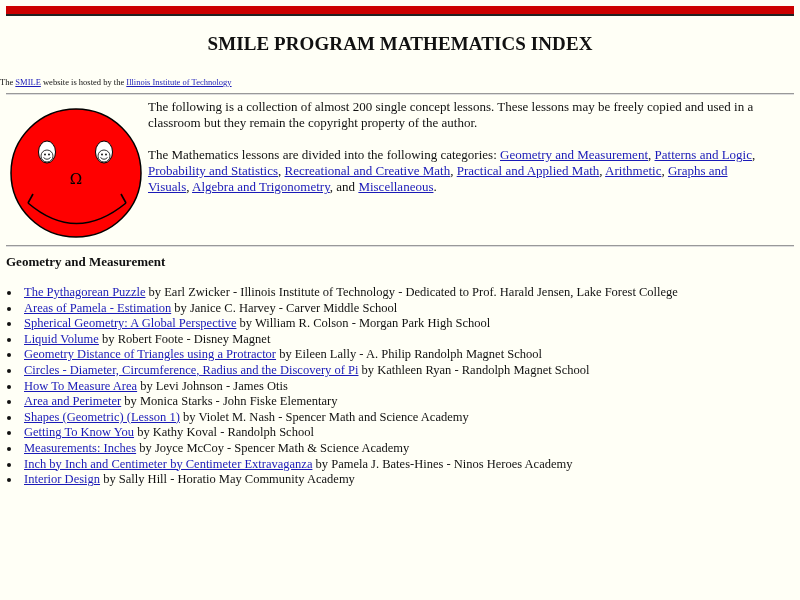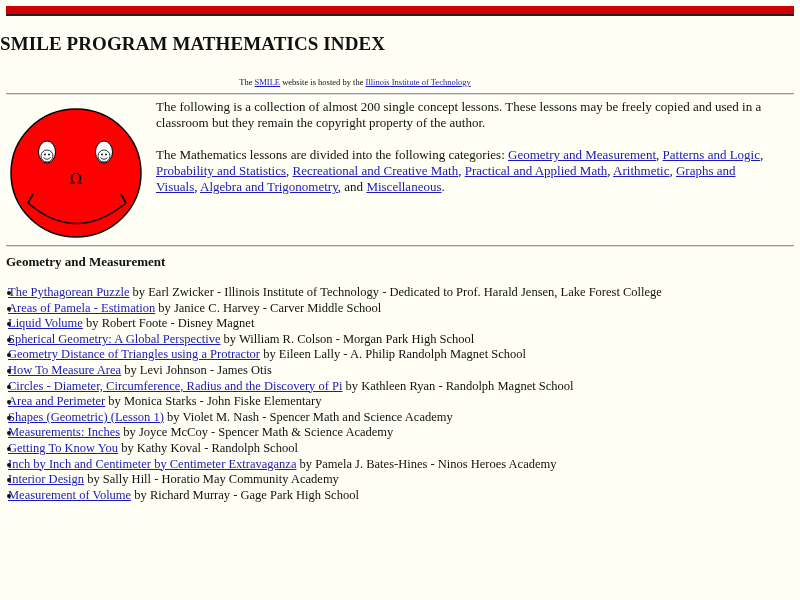--- a/index.html
+++ b/index.html
@@ -12,48 +12,48 @@
       position: relative;
     }
     a { color: #1a1ab8; text-decoration: underline; }
     .topbar {
       position: absolute; left: 6px; top: 6px; width: 788px; height: 8px;
       background: #cc0000;
       border-bottom: 2px solid #222;
     }
     .title {
       position: absolute; left: 0; top: 33px; width: 800px;
-      text-align: left; font-weight: bold; font-size: 19px;
+      text-align: center; font-weight: bold; font-size: 19px;
       letter-spacing: 0.1px;
     }
     .hosted {
       position: absolute; left: 0; top: 77px; width: 710px;
-      text-align: center; font-size: 8.5px;
+      text-align: left; font-size: 8.5px;
     }
     .hr {
       position: absolute; left: 6px; width: 788px; height: 0;
       border-top: 1px solid #999; border-bottom: 1px solid #ddd;
     }
     .smiley {
       position: absolute; left: 8px; top: 106px; width: 136px; height: 134px;
     }
     .intro {
       position: absolute; left: 148px; top: 99px; width: 620px;
-      font-size: 13px; line-height: 16px; margin-left: 8px;
+      font-size: 13px; line-height: 16px;
     }
     .intro p { margin: 0 0 16px 0; }
     .section-title {
       position: absolute; left: 6px; top: 254px;
       font-weight: bold; font-size: 13px;
     }
     .lessons {
       position: absolute; left: 0; top: 285px; margin: 0; padding: 0;
       list-style: none; font-size: 12.5px; line-height: 15.6px;
     }
-    .lessons li { position: relative; padding-left: 8px; white-space: nowrap; }
+    .lessons li { position: relative; padding-left: 24px; white-space: nowrap; }
     .bullet {
       position: absolute; left: 7px; top: 6px; width: 4px; height: 4px;
       border-radius: 50%; background: #111;
     }
   </style>
 </head>
 <body>
 
 <div class="topbar"></div>
 
@@ -92,25 +92,24 @@
   <p><span>The Mathematics lessons are divided into the following categories: </span><a href="#">Geometry and Measurement</a><span>, </span><a href="#">Patterns and Logic</a><span>, </span><a href="#">Probability and Statistics</a><span>, </span><a href="#">Recreational and Creative Math</a><span>, </span><a href="#">Practical and Applied Math</a><span>, </span><a href="#">Arithmetic</a><span>, </span><a href="#">Graphs and Visuals</a><span>, </span><a href="#">Algebra and Trigonometry</a><span>, and </span><a href="#">Miscellaneous</a><span>.</span></p>
 </div>
 
 <div class="hr" style="top:245px;"></div>
 
 <div class="section-title">Geometry and Measurement</div>
 
 <ul class="lessons" id="lesson-list">
     <li><span class="bullet"></span><a href="#">The Pythagorean Puzzle</a><span> by Earl Zwicker - Illinois Institute of Technology - Dedicated to Prof. Harald Jensen, Lake Forest College</span></li>
     <li><span class="bullet"></span><a href="#">Areas of Pamela - Estimation</a><span> by Janice C. Harvey - Carver Middle School</span></li>
+    <li><span class="bullet"></span><a href="#">Spherical Geometry: A Global Perspective</a><span> by William R. Colson - Morgan Park High School</span></li>
     <li><span class="bullet"></span><a href="#">Liquid Volume</a><span> by Robert Foote - Disney Magnet</span></li>
-    <li><span class="bullet"></span><a href="#">Spherical Geometry: A Global Perspective</a><span> by William R. Colson - Morgan Park High School</span></li>
     <li><span class="bullet"></span><a href="#">Geometry Distance of Triangles using a Protractor</a><span> by Eileen Lally - A. Philip Randolph Magnet School</span></li>
+    <li><span class="bullet"></span><a href="#">Circles - Diameter, Circumference, Radius and the Discovery of Pi</a><span> by Kathleen Ryan - Randolph Magnet School</span></li>
     <li><span class="bullet"></span><a href="#">How To Measure Area</a><span> by Levi Johnson - James Otis</span></li>
-    <li><span class="bullet"></span><a href="#">Circles - Diameter, Circumference, Radius and the Discovery of Pi</a><span> by Kathleen Ryan - Randolph Magnet School</span></li>
     <li><span class="bullet"></span><a href="#">Area and Perimeter</a><span> by Monica Starks - John Fiske Elementary</span></li>
     <li><span class="bullet"></span><a href="#">Shapes (Geometric) (Lesson 1)</a><span> by Violet M. Nash - Spencer Math and Science Academy</span></li>
+    <li><span class="bullet"></span><a href="#">Getting To Know You</a><span> by Kathy Koval - Randolph School</span></li>
     <li><span class="bullet"></span><a href="#">Measurements: Inches</a><span> by Joyce McCoy - Spencer Math &amp; Science Academy</span></li>
-    <li><span class="bullet"></span><a href="#">Getting To Know You</a><span> by Kathy Koval - Randolph School</span></li>
     <li><span class="bullet"></span><a href="#">Inch by Inch and Centimeter by Centimeter Extravaganza</a><span> by Pamela J. Bates-Hines - Ninos Heroes Academy</span></li>
     <li><span class="bullet"></span><a href="#">Interior Design</a><span> by Sally Hill - Horatio May Community Academy</span></li>
-    <li><span class="bullet"></span><a href="#">Measurement of Volume</a><span> by Richard Murray - Gage Park High School</span></li>
   </ul>
 
 </body></html>

